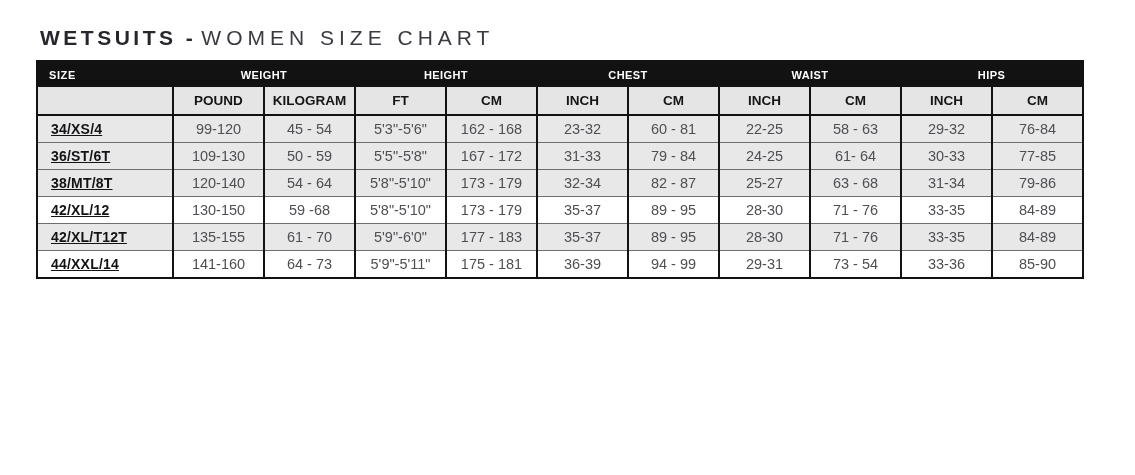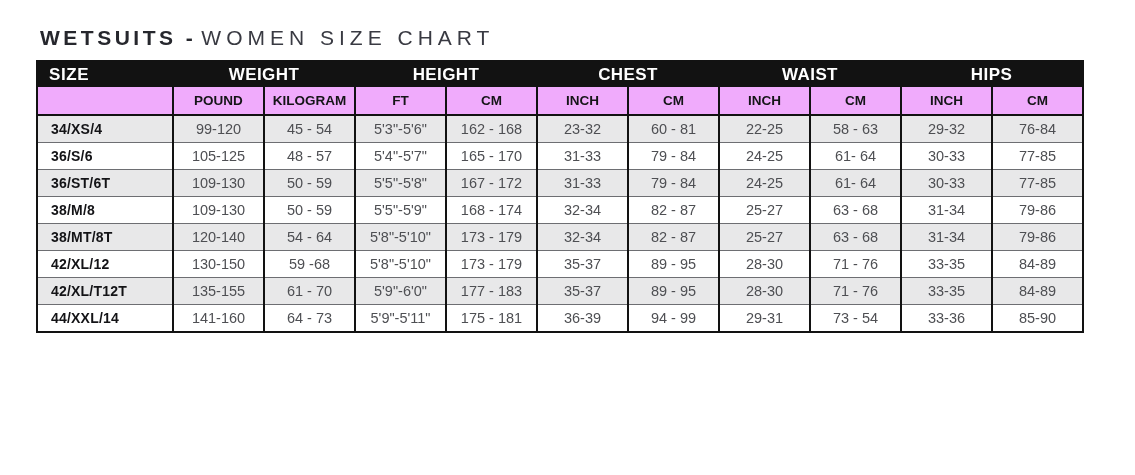--- a/index.html
+++ b/index.html
@@ -45,34 +45,34 @@
     border: 2px solid #121212;
   }
   table.size-chart th, table.size-chart td {
     padding: 0;
     overflow: hidden;
     white-space: nowrap;
   }
   tr.group-row th {
     background: #121212;
     color: #ffffff;
-    font-size: 17px;
+    font-size: 11px;
     font-weight: bold;
     height: 25px;
     text-align: center;
     letter-spacing: 0.4px;
     border: 0;
   }
   tr.group-row th.first {
     text-align: left;
     padding-left: 11px;
     letter-spacing: 0.6px;
   }
   tr.sub-row th {
-    background: #f0abfc;
+    background: #e5e5e5;
     color: #151517;
     font-size: 13.5px;
     font-weight: bold;
     height: 27px;
     text-align: center;
     border: 2px solid #121212;
     border-top: 0;
   }
   tr.sub-row th.first {
     border-left: 0;
@@ -88,20 +88,21 @@
     border-bottom: 1px solid #6d6e72;
   }
   tr.data-row td.size-cell {
     text-align: left;
     padding-left: 13px;
     font-weight: bold;
     font-size: 14px;
     color: #131316;
     letter-spacing: 0.2px;
     border-left: 0;
+    text-decoration: underline;
   }
   tr.data-row td:last-child {
     border-right: 0;
   }
   tr.data-row.stripe {
     background: #e8e8e9;
   }
   tr.data-row.plain {
     background: #ffffff;
   }
@@ -157,58 +158,32 @@
           <td>45 - 54</td>
           <td>5'3"-5'6"</td>
           <td>162 - 168</td>
           <td>23-32</td>
           <td>60 - 81</td>
           <td>22-25</td>
           <td>58 - 63</td>
           <td>29-32</td>
           <td>76-84</td>
         </tr>
-        <tr class="data-row plain">
-          <td class="size-cell">36/S/6</td>
-          <td>105-125</td>
-          <td>48 - 57</td>
-          <td>5'4"-5'7"</td>
-          <td>165 - 170</td>
-          <td>31-33</td>
-          <td>79 - 84</td>
-          <td>24-25</td>
-          <td>61- 64</td>
-          <td>30-33</td>
-          <td>77-85</td>
-        </tr>
         <tr class="data-row stripe">
           <td class="size-cell">36/ST/6T</td>
           <td>109-130</td>
           <td>50 - 59</td>
           <td>5'5"-5'8"</td>
           <td>167 - 172</td>
           <td>31-33</td>
           <td>79 - 84</td>
           <td>24-25</td>
           <td>61- 64</td>
           <td>30-33</td>
           <td>77-85</td>
-        </tr>
-        <tr class="data-row plain">
-          <td class="size-cell">38/M/8</td>
-          <td>109-130</td>
-          <td>50 - 59</td>
-          <td>5'5"-5'9"</td>
-          <td>168 - 174</td>
-          <td>32-34</td>
-          <td>82 - 87</td>
-          <td>25-27</td>
-          <td>63 - 68</td>
-          <td>31-34</td>
-          <td>79-86</td>
         </tr>
         <tr class="data-row stripe">
           <td class="size-cell">38/MT/8T</td>
           <td>120-140</td>
           <td>54 - 64</td>
           <td>5'8"-5'10"</td>
           <td>173 - 179</td>
           <td>32-34</td>
           <td>82 - 87</td>
           <td>25-27</td>

